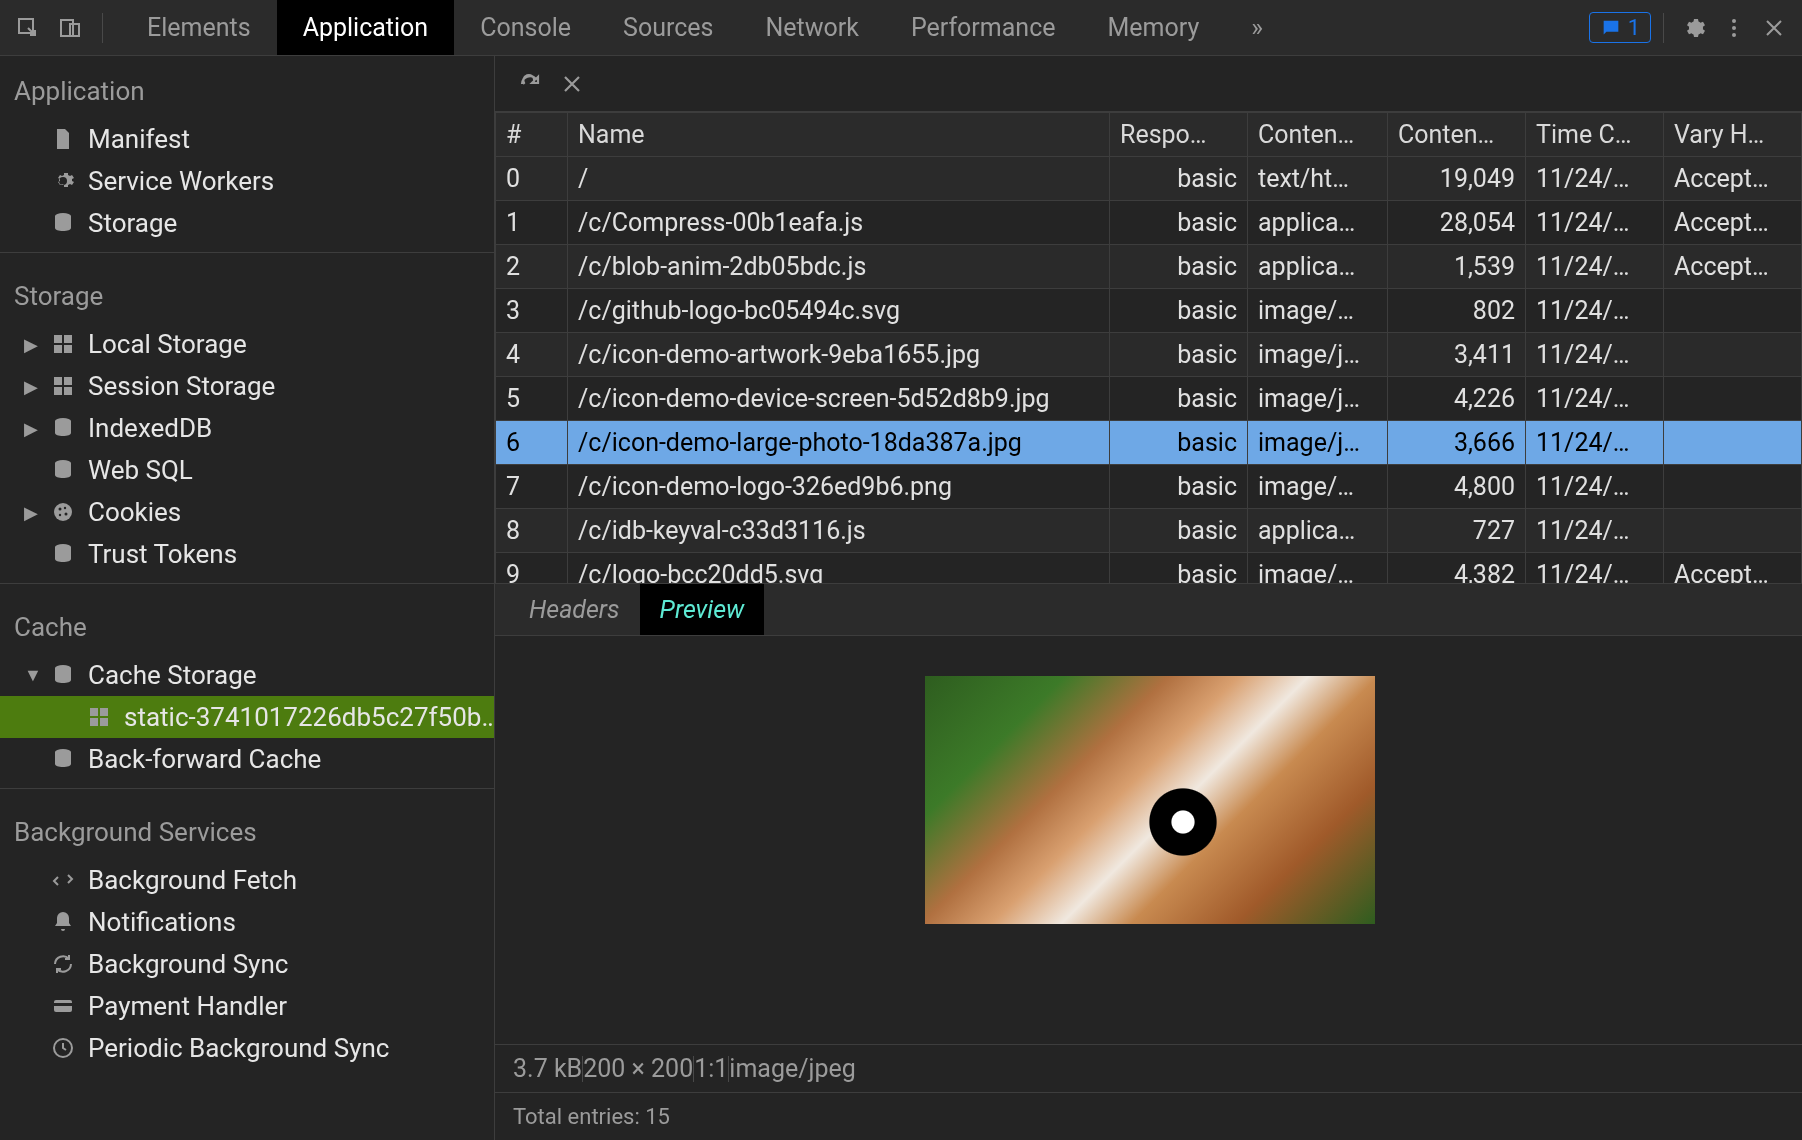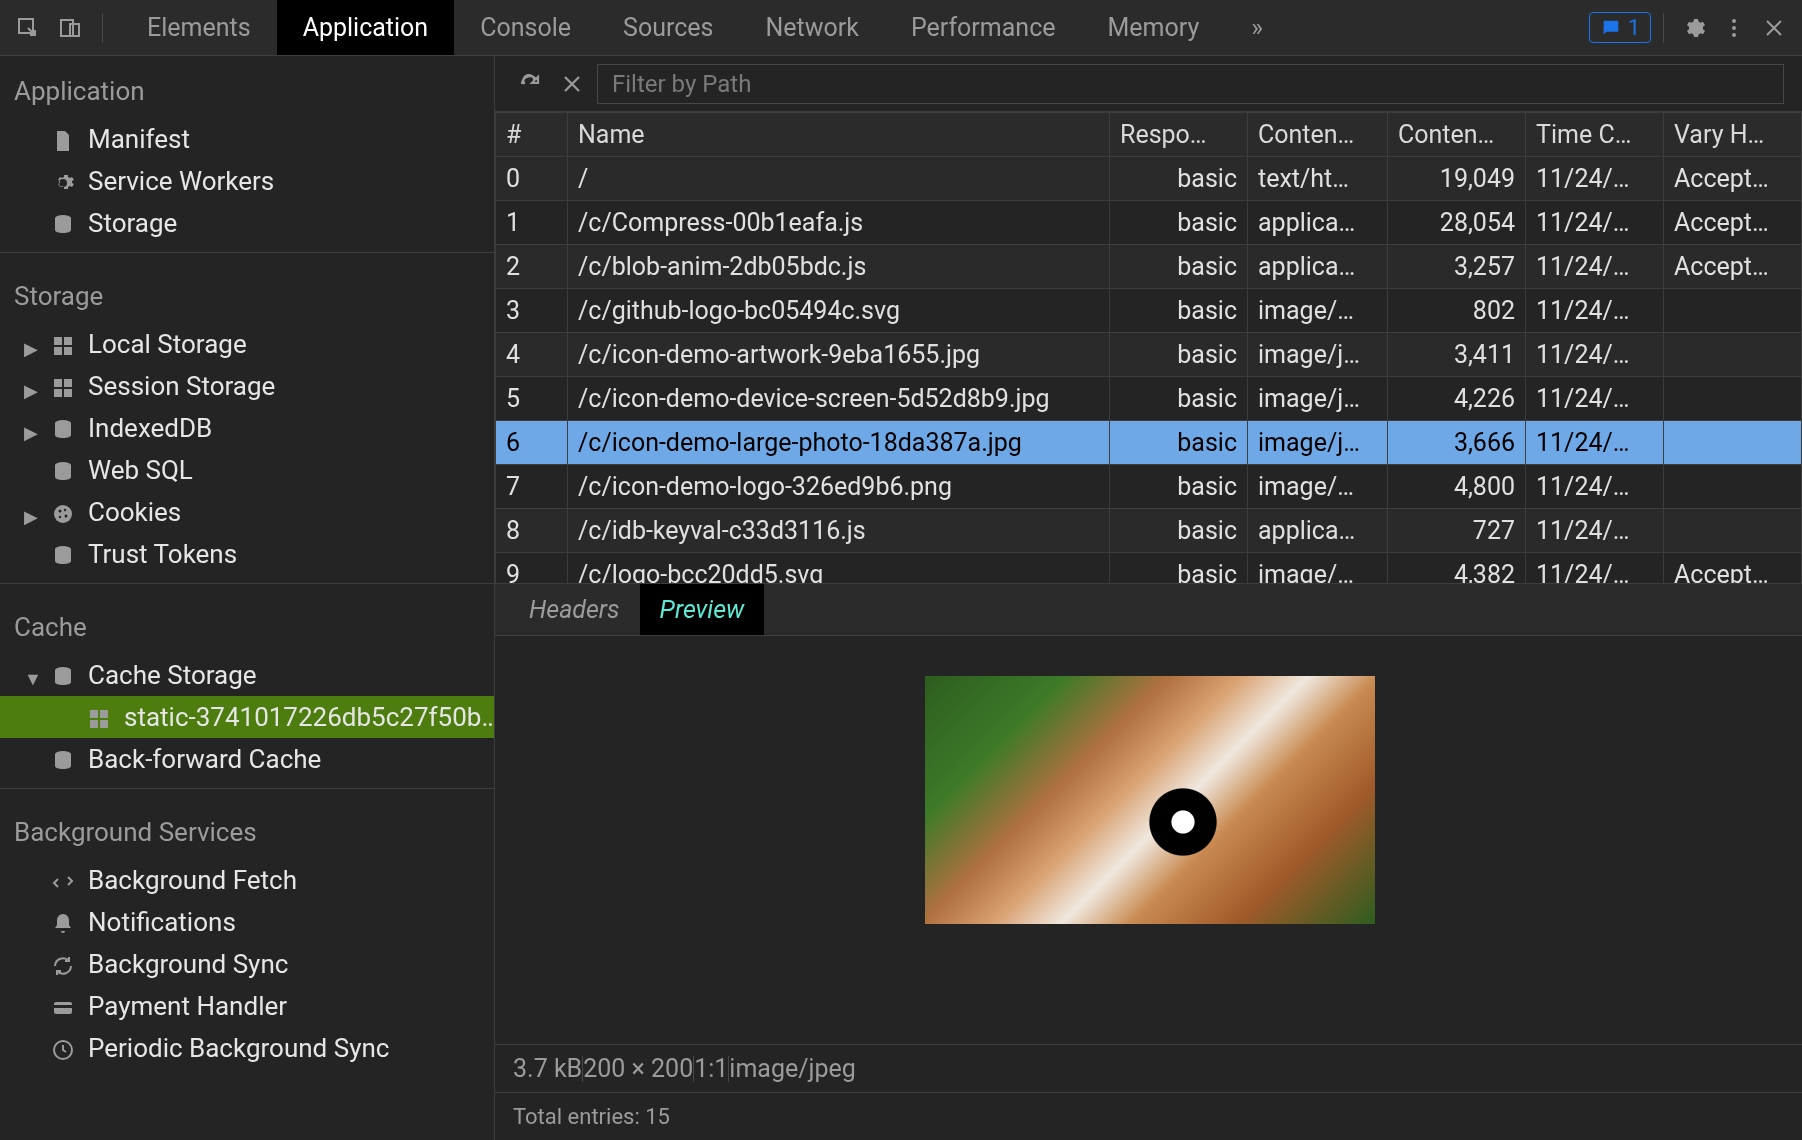--- a/index.html
+++ b/index.html
@@ -32,21 +32,21 @@
   .tab.active{background:var(--tab-active-bg);color:#fff;}
   .top-right{margin-left:auto;display:flex;align-items:center;padding-right:10px;gap:4px;}
   .badge{display:flex;align-items:center;gap:6px;background:transparent;border:1px solid var(--badge);color:var(--badge);border-radius:4px;padding:2px 10px;font-size:22px;}
   .badge svg{width:22px;height:22px;fill:var(--badge);}
   
   .main{flex:1;display:flex;min-height:0;}
   
   .sidebar{width:495px;flex:none;background:var(--bg);border-right:1px solid var(--border);overflow:auto;}
   .side-section-title{font-size:26px;color:var(--text-dim);padding:20px 14px 12px 14px;}
   .side-divider{height:1px;background:var(--border);margin:8px 0;}
-  .side-item{display:flex;align-items:flex-end;gap:12px;padding:6px 14px 6px 50px;font-size:26px;color:#e6e6e6;cursor:pointer;white-space:nowrap;overflow:hidden;}
+  .side-item{display:flex;align-items:center;gap:12px;padding:6px 14px 6px 50px;font-size:26px;color:#e6e6e6;cursor:pointer;white-space:nowrap;overflow:hidden;}
   .side-item.has-arrow{padding-left:24px;}
   .side-item.child{padding-left:86px;}
   .side-item.selected{background:#4d7c0f;}
   .side-item .tri{width:14px;display:inline-block;color:var(--text-dim);font-size:18px;}
   .side-item .icon{width:26px;height:26px;flex:none;display:flex;align-items:center;justify-content:center;color:var(--text-dim);}
   .side-item .icon svg{width:24px;height:24px;}
   
   .right{flex:1;display:flex;flex-direction:column;min-width:0;background:var(--bg);}
   .toolbar{display:flex;align-items:center;gap:8px;height:56px;padding:0 18px;border-bottom:1px solid var(--border);}
   .toolbar .icon-btn{width:34px;height:34px;}
@@ -313,21 +313,20 @@
       <div class="icon-btn">
         <svg viewBox="0 0 24 24" fill="none" stroke="currentColor" stroke-width="2.2">
             <path d="M4 12a8 8 0 0114-5l2-2v6h-6l2.3-2.3A5.5 5.5 0 106.5 12"></path>
           </svg>
       </div>
       <div class="icon-btn">
         <svg viewBox="0 0 24 24" stroke="currentColor" stroke-width="2.2">
             <path d="M5 5l14 14M19 5L5 19"></path>
           </svg>
       </div>
-      <input class="filter" placeholder="Filter by Path" style="">
     </div>
 
     <div class="table-wrap">
       <table>
         <colgroup>
           <col style="width:72px">
             <col>
             <col style="width:138px">
             <col style="width:140px">
             <col style="width:138px">
@@ -362,21 +361,21 @@
               <td>applica…</td>
               <td class="num">28,054</td>
               <td>11/24/…</td>
               <td>Accept…</td>
             </tr>
             <tr>
               <td>2</td>
               <td>/c/blob-anim-2db05bdc.js</td>
               <td class="num">basic</td>
               <td>applica…</td>
-              <td class="num">3,257</td>
+              <td class="num">1,539</td>
               <td>11/24/…</td>
               <td>Accept…</td>
             </tr>
             <tr>
               <td>3</td>
               <td>/c/github-logo-bc05494c.svg</td>
               <td class="num">basic</td>
               <td>image/…</td>
               <td class="num">802</td>
               <td>11/24/…</td>

